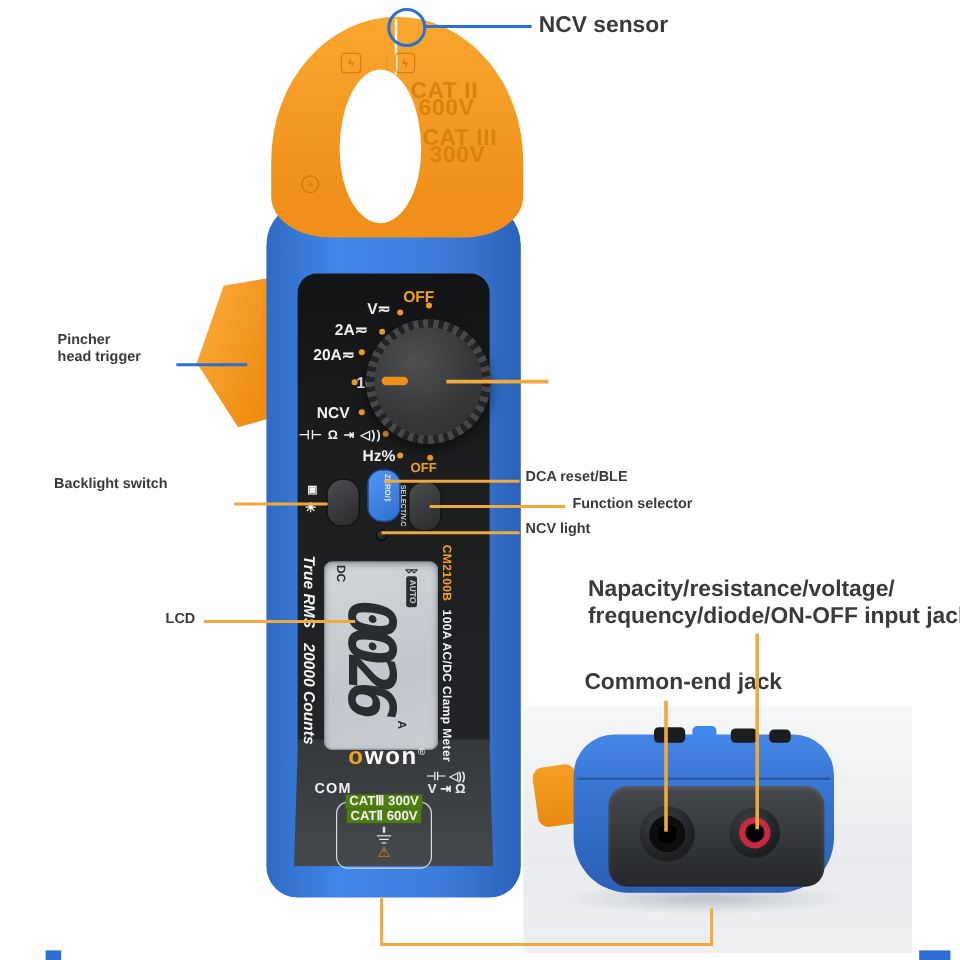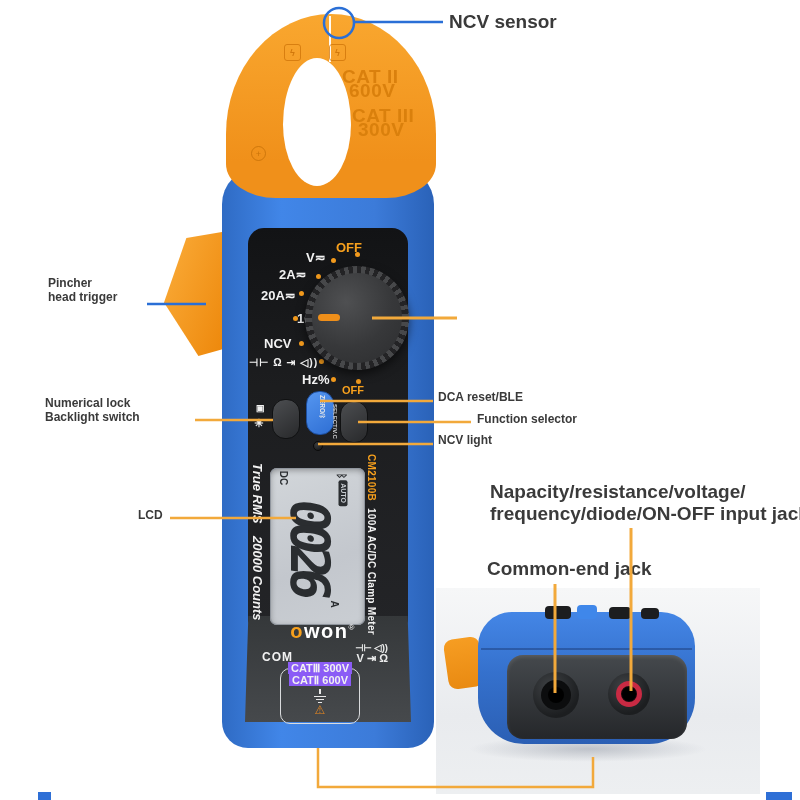--- a/index.html
+++ b/index.html
@@ -59,21 +59,21 @@
     transform:translate(-50%,-50%) rotate(90deg) skewX(-8deg) !important;}
   .auto-tag{background:#2b2e31;color:#c8ccd1 !important;font-size:7px !important;padding:1px 3px;border-radius:2px;}
   .vrl{position:absolute;z-index:6;writing-mode:vertical-rl;white-space:nowrap;}
   .vgap{margin-block-start:0;margin-inline-start:13px;}
   .brand{position:absolute;left:286px;top:620px;width:74px;z-index:6;text-align:center;color:#fff;
     font-size:20px;font-weight:800;letter-spacing:1.5px;}
   .brand .o1{color:#f7a01d;}
   .brand .reg{font-size:8px;vertical-align:super;font-weight:400;}
   .catbox{position:absolute;left:280px;top:668px;width:78px;height:54px;z-index:6;
     border:1.5px solid #d9dbdd;border-radius:10px;display:flex;flex-direction:column;align-items:center;}
-  .catbox .cl{font-size:11px;font-weight:700;color:#f2f2f2;line-height:12px;background:#8b5cf6;padding:0 3px;}
+  .catbox .cl{font-size:11px;font-weight:700;color:#f2f2f2;line-height:12px;background:#4d7c0f;padding:0 3px;}
   .catbox .cl.first{margin-top:-7px;}
   .gnd{display:flex;flex-direction:column;align-items:center;gap:1.5px;margin-top:3px;}
   .gnd div{background:#e8e8e8;}
   .gnd .s{width:1.5px;height:5px;}.gnd .b1{width:12px;height:1.5px;}.gnd .b2{width:8px;height:1.5px;}.gnd .b3{width:4px;height:1.5px;}
   .warn{font-size:12px;color:#f08a1d;margin-top:1px;line-height:12px;}
   .com{position:absolute;left:262px;top:650px;z-index:6;color:#f2f2f2;font-weight:700;font-size:12px;letter-spacing:1px;}
   .syms{position:absolute;left:342px;top:642px;width:46px;z-index:6;text-align:right;color:#eceded;
     font-weight:700;line-height:11px;}
   .syms .r1{font-size:9.5px;}.syms .r2{font-size:11px;}
   
@@ -212,21 +212,20 @@
 
   <div class="lbl big" style="left:449px;top:11px;">NCV sensor</div>
   <div class="lbl" style="left:48px;top:277px;">
     <div>Pincher</div>
     <div>head trigger</div>
   </div>
   <div class="lbl" style="left:438px;top:391px;">DCA reset/BLE</div>
   <div class="lbl" style="left:477px;top:413px;">Function selector</div>
   <div class="lbl" style="left:438px;top:434px;">NCV light</div>
   <div class="lbl" style="left:45px;top:397px;">
-    <div>Numerical lock</div>
     <div>Backlight switch</div>
   </div>
   <div class="lbl" style="left:138px;top:509px;">LCD</div>
   <div class="lbl big" style="left:490px;top:481px;">
     <div>Napacity/resistance/voltage/</div>
     <div>frequency/diode/ON-OFF input jack</div>
   </div>
   <div class="lbl big" style="left:487px;top:558px;">Common-end jack</div>
 
   <svg class="leads" width="800" height="800" viewBox="0 0 800 800">

